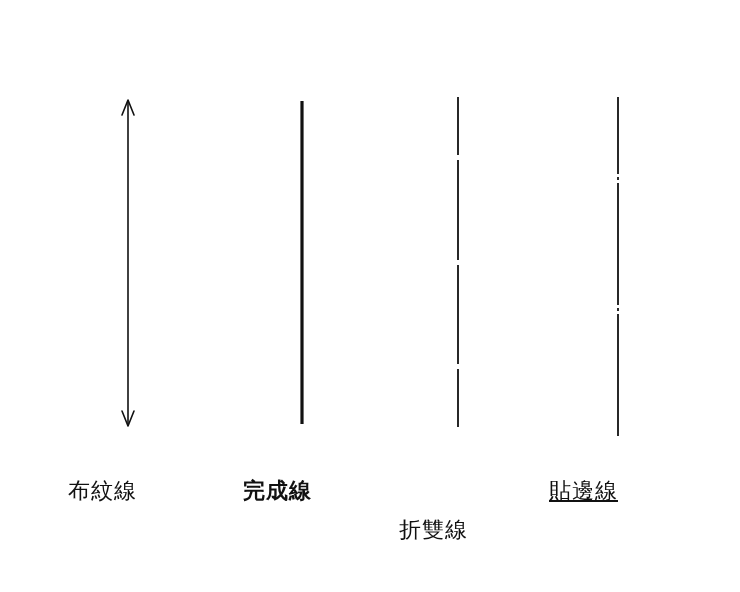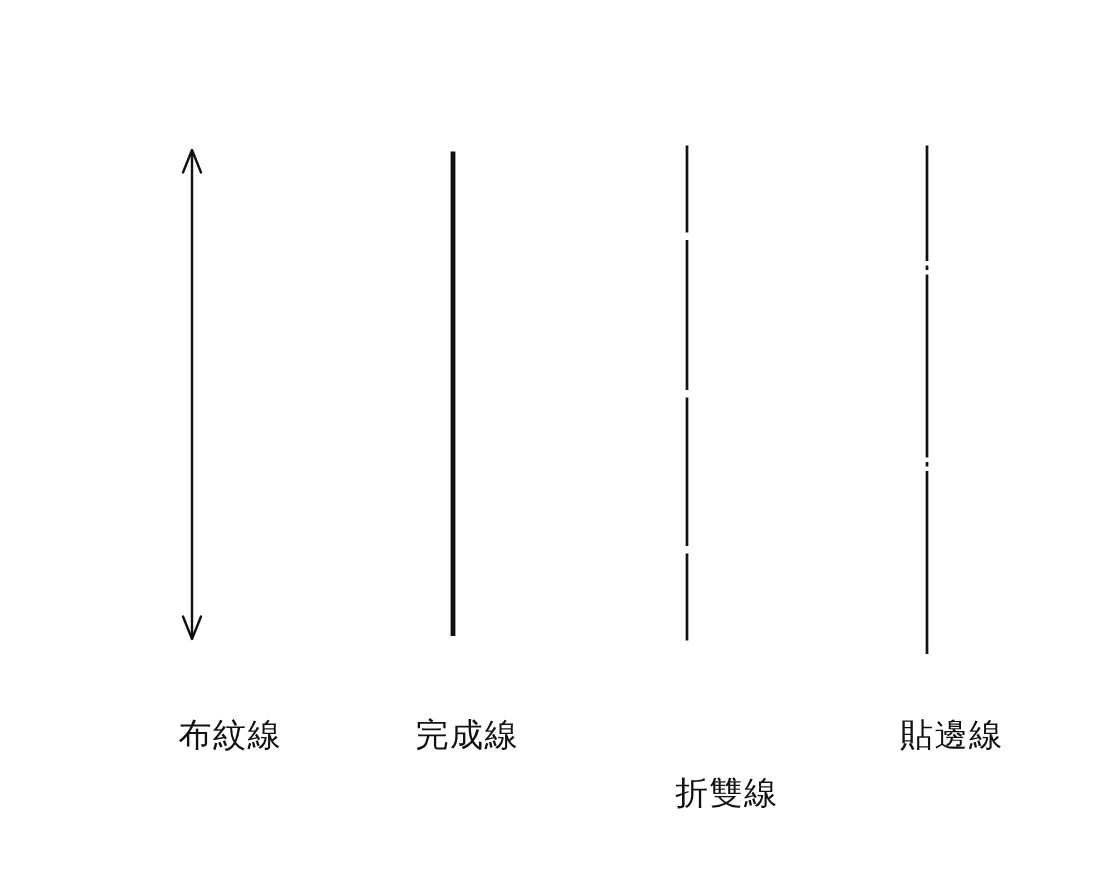--- a/index.html
+++ b/index.html
@@ -19,21 +19,21 @@
       left: 0;
       top: 0;
       width: 740px;
       height: 592px;
     }
     .label {
       position: absolute;
       top: 476px;
       width: 120px;
       margin-left: -60px;
-      text-align: right;
+      text-align: left;
       font-size: 22px;
       line-height: 30px;
       color: #111111;
       letter-spacing: 1px;
     }
   </style>
 </head>
 <body>
 
 <svg class="canvas" width="740" height="592" viewBox="0 0 740 592" xmlns="http://www.w3.org/2000/svg">
@@ -58,15 +58,15 @@
   <g stroke="#111111" stroke-width="1.8">
     <line x1="618" y1="97" x2="618" y2="174"></line>
     <line x1="618" y1="177" x2="618" y2="180"></line>
     <line x1="618" y1="183" x2="618" y2="305"></line>
     <line x1="618" y1="308" x2="618" y2="311"></line>
     <line x1="618" y1="314" x2="618" y2="436"></line>
   </g>
 </svg>
 
 <div class="label" style="left:128px;">布紋線</div>
-<div class="label" style="left:286px;">完成線</div>
+<div class="label" style="left:303px;font-weight:bold;">完成線</div>
 <div class="label" style="left:459px;margin-top:39px;">折雙線</div>
-<div class="label" style="left:609px;">貼邊線</div>
+<div class="label" style="left:609px;text-decoration:underline;">貼邊線</div>
 
 </body></html>

